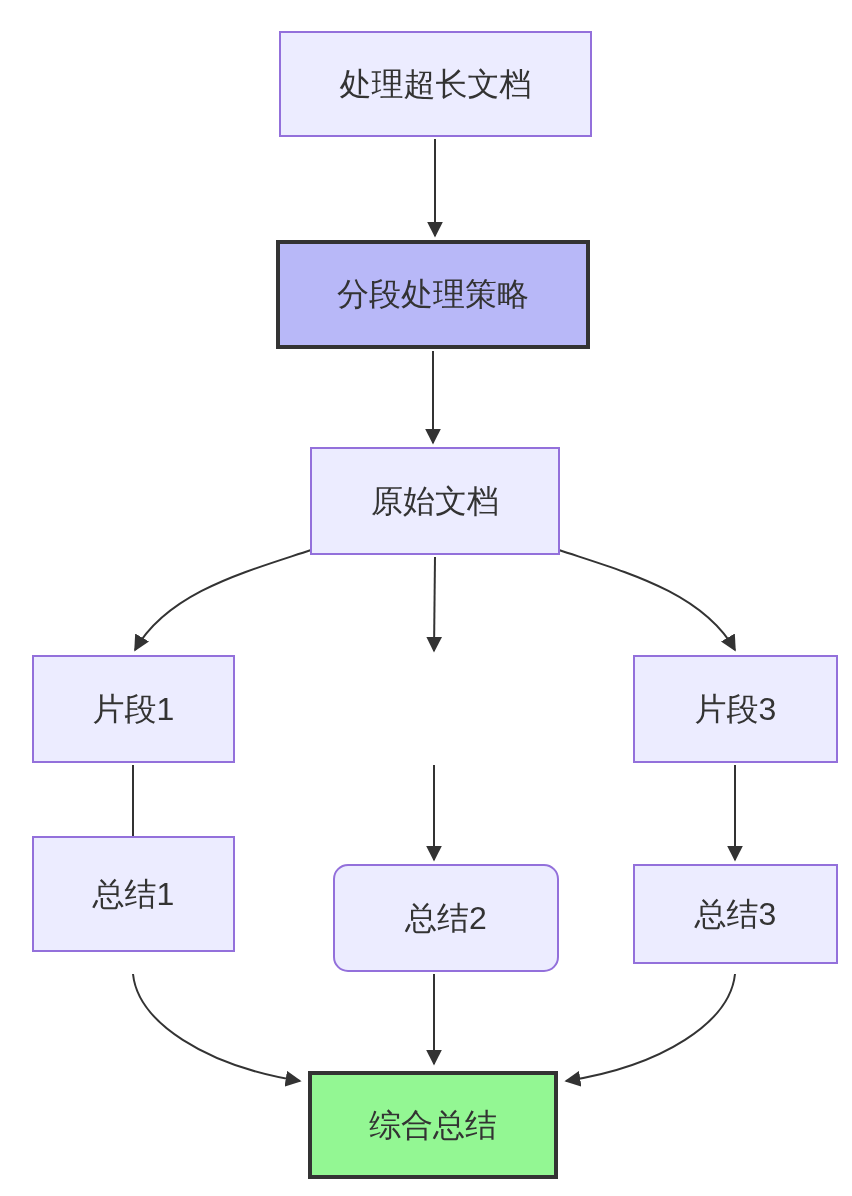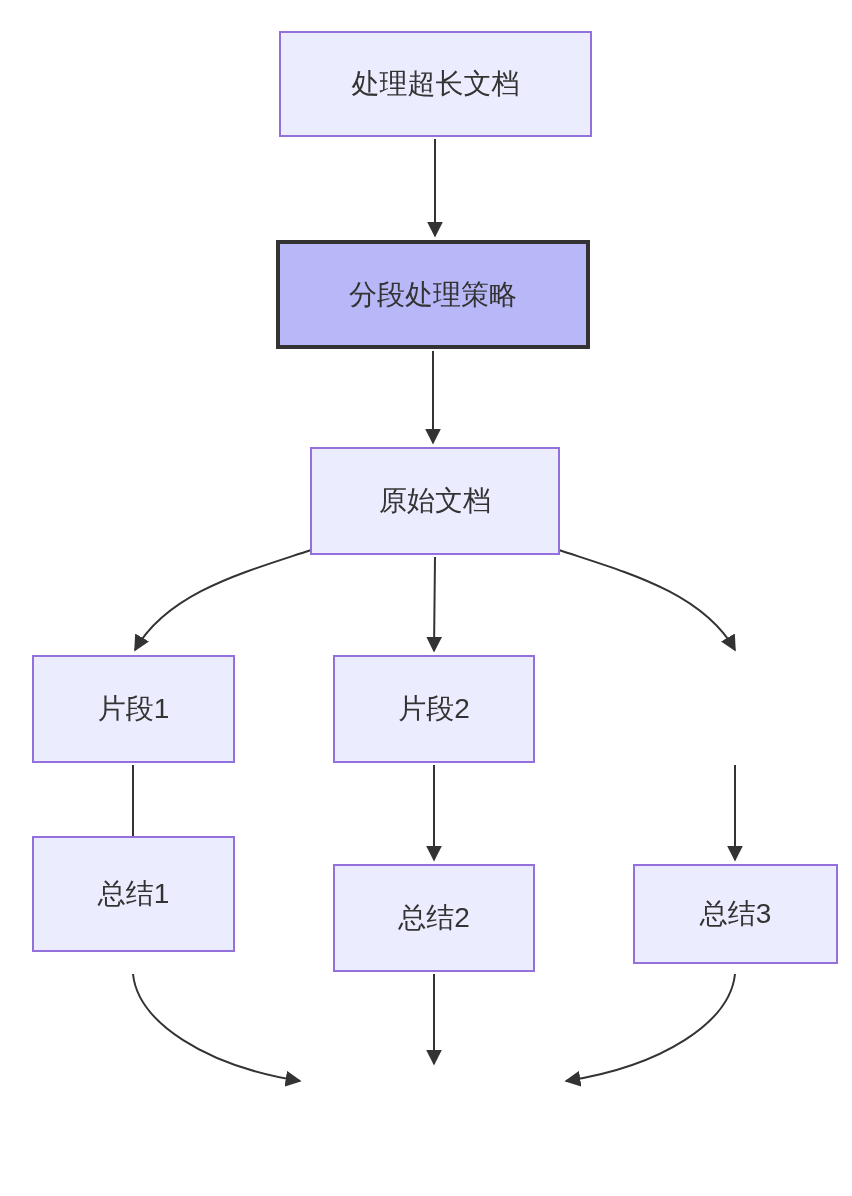--- a/index.html
+++ b/index.html
@@ -27,21 +27,21 @@
     fill: none;
     stroke: #333333;
     stroke-width: 2px;
   }
   .node {
     position: absolute;
     box-sizing: border-box;
     display: flex;
     align-items: center;
     justify-content: center;
-    font-size: 28px;
+    font-size: 32px;
     line-height: 1.2;
     color: #333333;
     text-align: center;
   }
   .node--default {
     background: #ececff;
     border: 2px solid #9370db;
   }
   .node--highlight {
     background: #b8b8f8;
@@ -88,31 +88,34 @@
   </div>
 
   <div class="node node--highlight" style="left:276px; top:240px; width:314px; height:109px;">
     <span class="node-label">分段处理策略</span>
   </div>
 
   <div class="node node--default" style="left:32px; top:655px; width:203px; height:108px;">
     <span class="node-label">片段1</span>
   </div>
 
-  <div class="node node--default" style="left:333px; top:655px; width:202px; height:108px;">
-    <span class="node-label">片段2</span>
+
+  <div class="node node--default" style="left:633px; top:655px; width:205px; height:108px;">
+    <span class="node-label">片段3</span>
   </div>
-
 
   <div class="node node--default" style="left:32px; top:836px; width:203px; height:116px;">
     <span class="node-label">总结1</span>
   </div>
 
-  <div class="node node--default" style="left:333px; top:864px; width:202px; height:108px;">
+  <div class="node node--default" style="left:333px; top:864px; width:226px; height:108px;border-radius:15px;">
     <span class="node-label">总结2</span>
   </div>
 
   <div class="node node--default" style="left:633px; top:864px; width:205px; height:100px;">
     <span class="node-label">总结3</span>
   </div>
 
+  <div class="node node--result" style="left:308px; top:1071px; width:250px; height:108px;">
+    <span class="node-label">综合总结</span>
+  </div>
 
 </div>
 
 </body></html>

